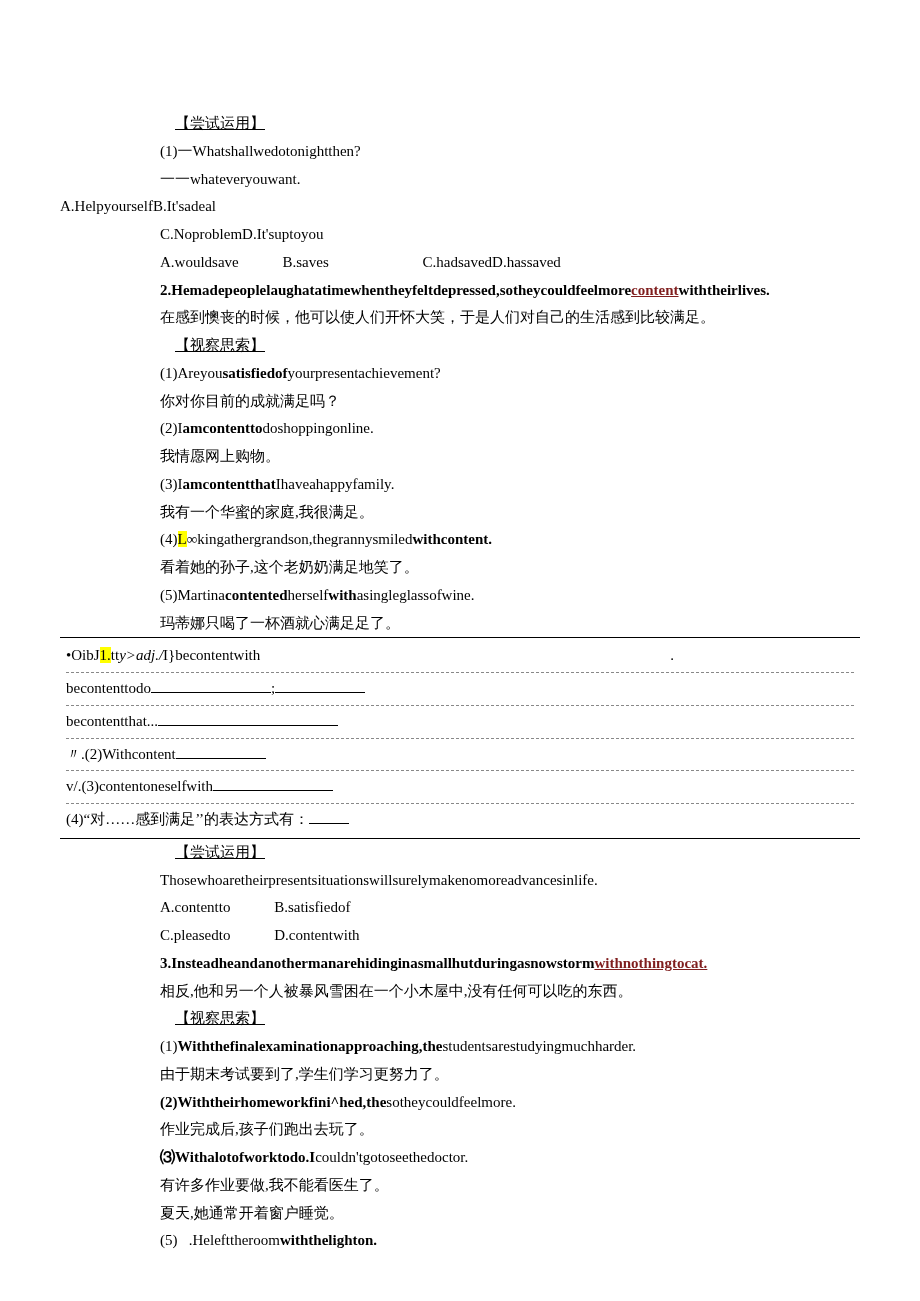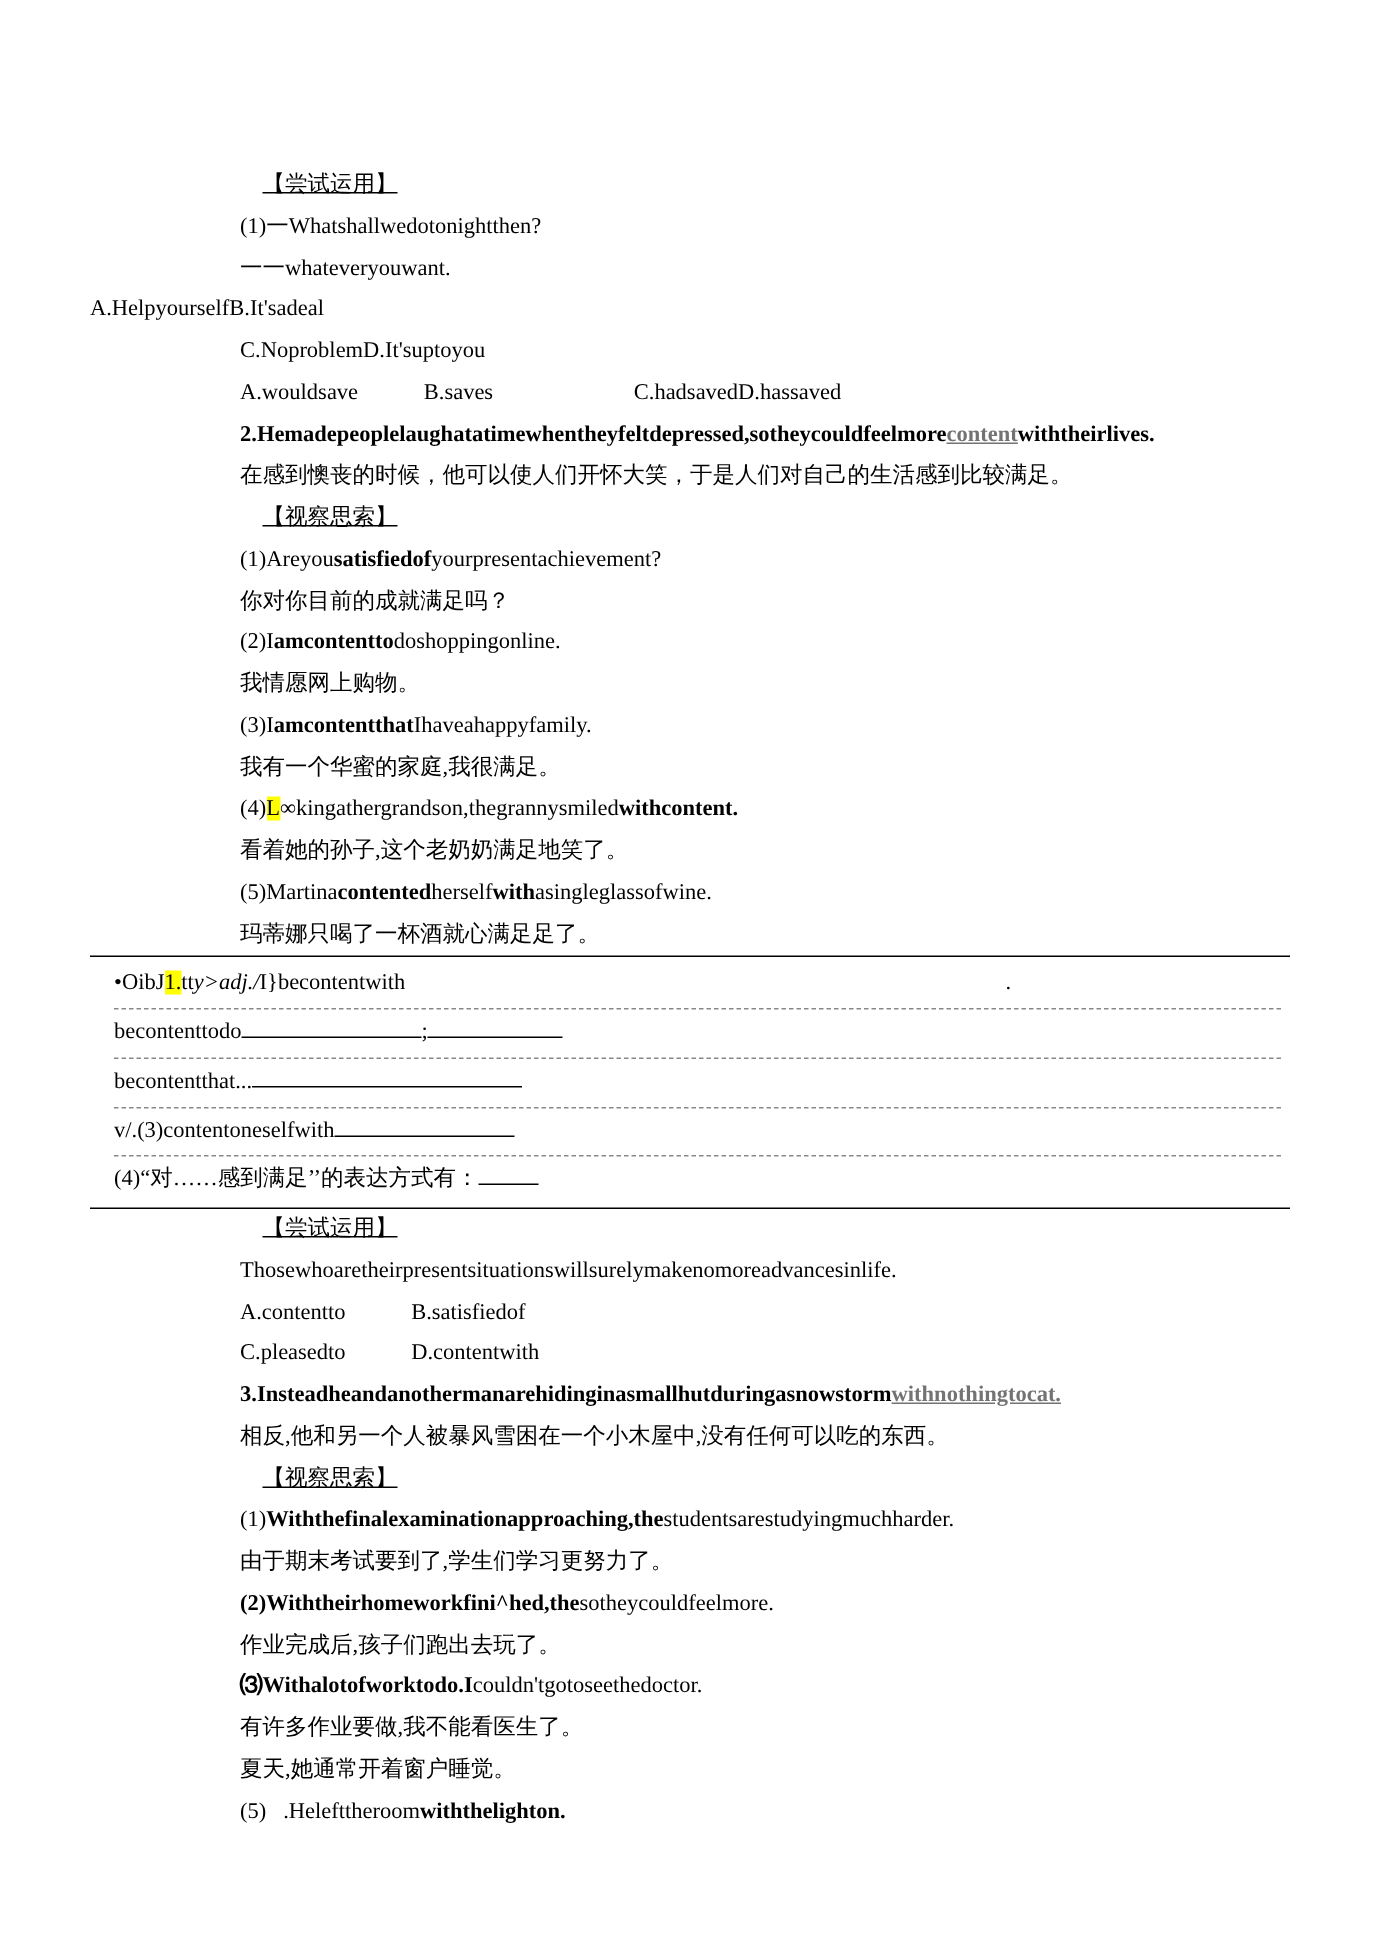--- a/index.html
+++ b/index.html
@@ -12,36 +12,35 @@
     line-height: 1.85;
     width: 920px;
   }
   .page {
     padding: 110px 60px 60px 60px;
   }
   .indent-1 { padding-left: 115px; text-decoration: underline; }
   .indent-2 { padding-left: 100px; }
   .flush { padding-left: 0px; }
   .bold { font-weight: bold; }
-  .red-underline { color: #737373; text-decoration: underline; font-weight: bold; }
+  .red-underline { color: #7f1d1d; text-decoration: underline; font-weight: bold; }
   .hl { background: #ffff00; }
   .choices span { display: inline-block; }
   .table-box {
     border: 1px solid #000;
     border-left: none;
     border-right: none;
     margin: 0 0 0 0;
     width: 100%;
     box-sizing: border-box;
     padding: 2px 6px;
   }
   .table-box .row {
     border-bottom: 1px dashed #888;
     padding: 2px 0;
-    margin-left: 10px;
   }
   .table-box .row:last-child { border-bottom: none; }
   .blank-short { display: inline-block; border-bottom: 1px solid #000; width: 120px; height: 0.9em; vertical-align: baseline; }
   .blank-med { display: inline-block; border-bottom: 1px solid #000; width: 180px; height: 0.9em; vertical-align: baseline; }
   .blank-tiny { display: inline-block; border-bottom: 1px solid #000; width: 40px; height: 0.9em; vertical-align: baseline; }
   .blank-tiny2 { display: inline-block; border-bottom: 1px solid #000; width: 90px; height: 0.9em; vertical-align: baseline; }
   .gap1 { display:inline-block; width: 40px; }
   .gap2 { display:inline-block; width: 90px; }
   .italic { font-style: italic; }
 </style>
@@ -97,20 +96,23 @@
       <span>•OibJ</span><span class="hl">1.</span><span>tt</span><span class="italic">y&gt;</span><span class="italic">adj./</span><span>I}becontentwith</span>
       <span style="float:right; padding-right:180px;">.</span>
     </div>
     <div class="row">
       <span>becontenttodo</span><span class="blank-short"></span><span>;</span><span class="blank-tiny2"></span>
     </div>
     <div class="row">
       <span>becontentthat...</span><span class="blank-med"></span>
     </div>
     <div class="row">
+      <span>〃.(2)Withcontent</span><span class="blank-tiny2"></span>
+    </div>
+    <div class="row">
       <span>v/.(3)contentoneselfwith</span><span class="blank-short"></span>
     </div>
     <div class="row">
       <span>(4)“对……感到满足’’的表达方式有：</span><span class="blank-tiny"></span>
     </div>
   </div>
 
   <div class="indent-1">【尝试运用】</div>
   <div class="indent-2">Thosewhoaretheirpresentsituationswillsurelymakenomoreadvancesinlife.</div>
   <div class="indent-2 choices">

